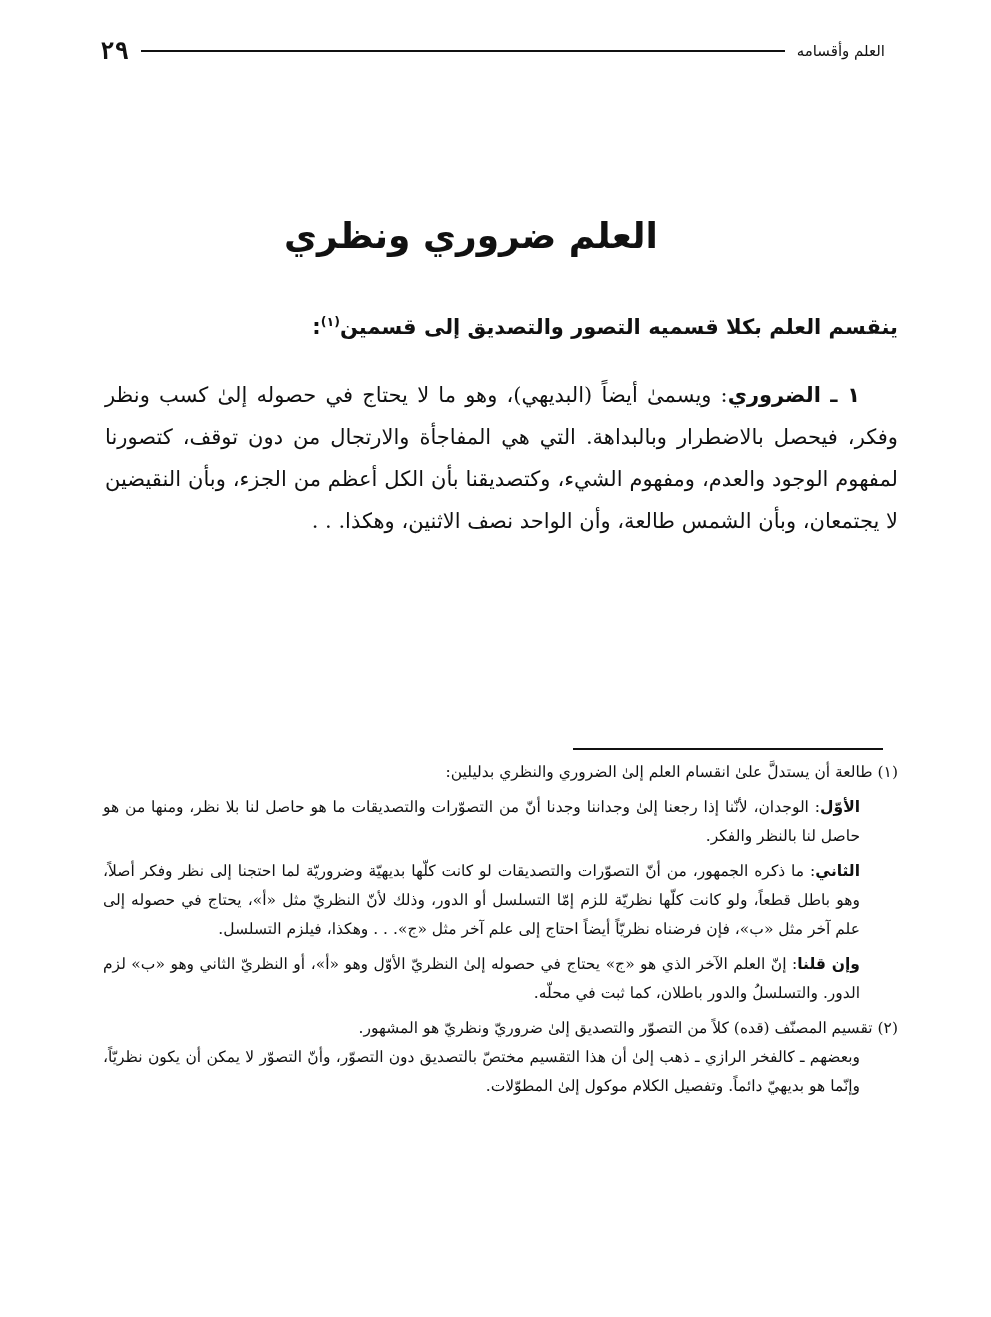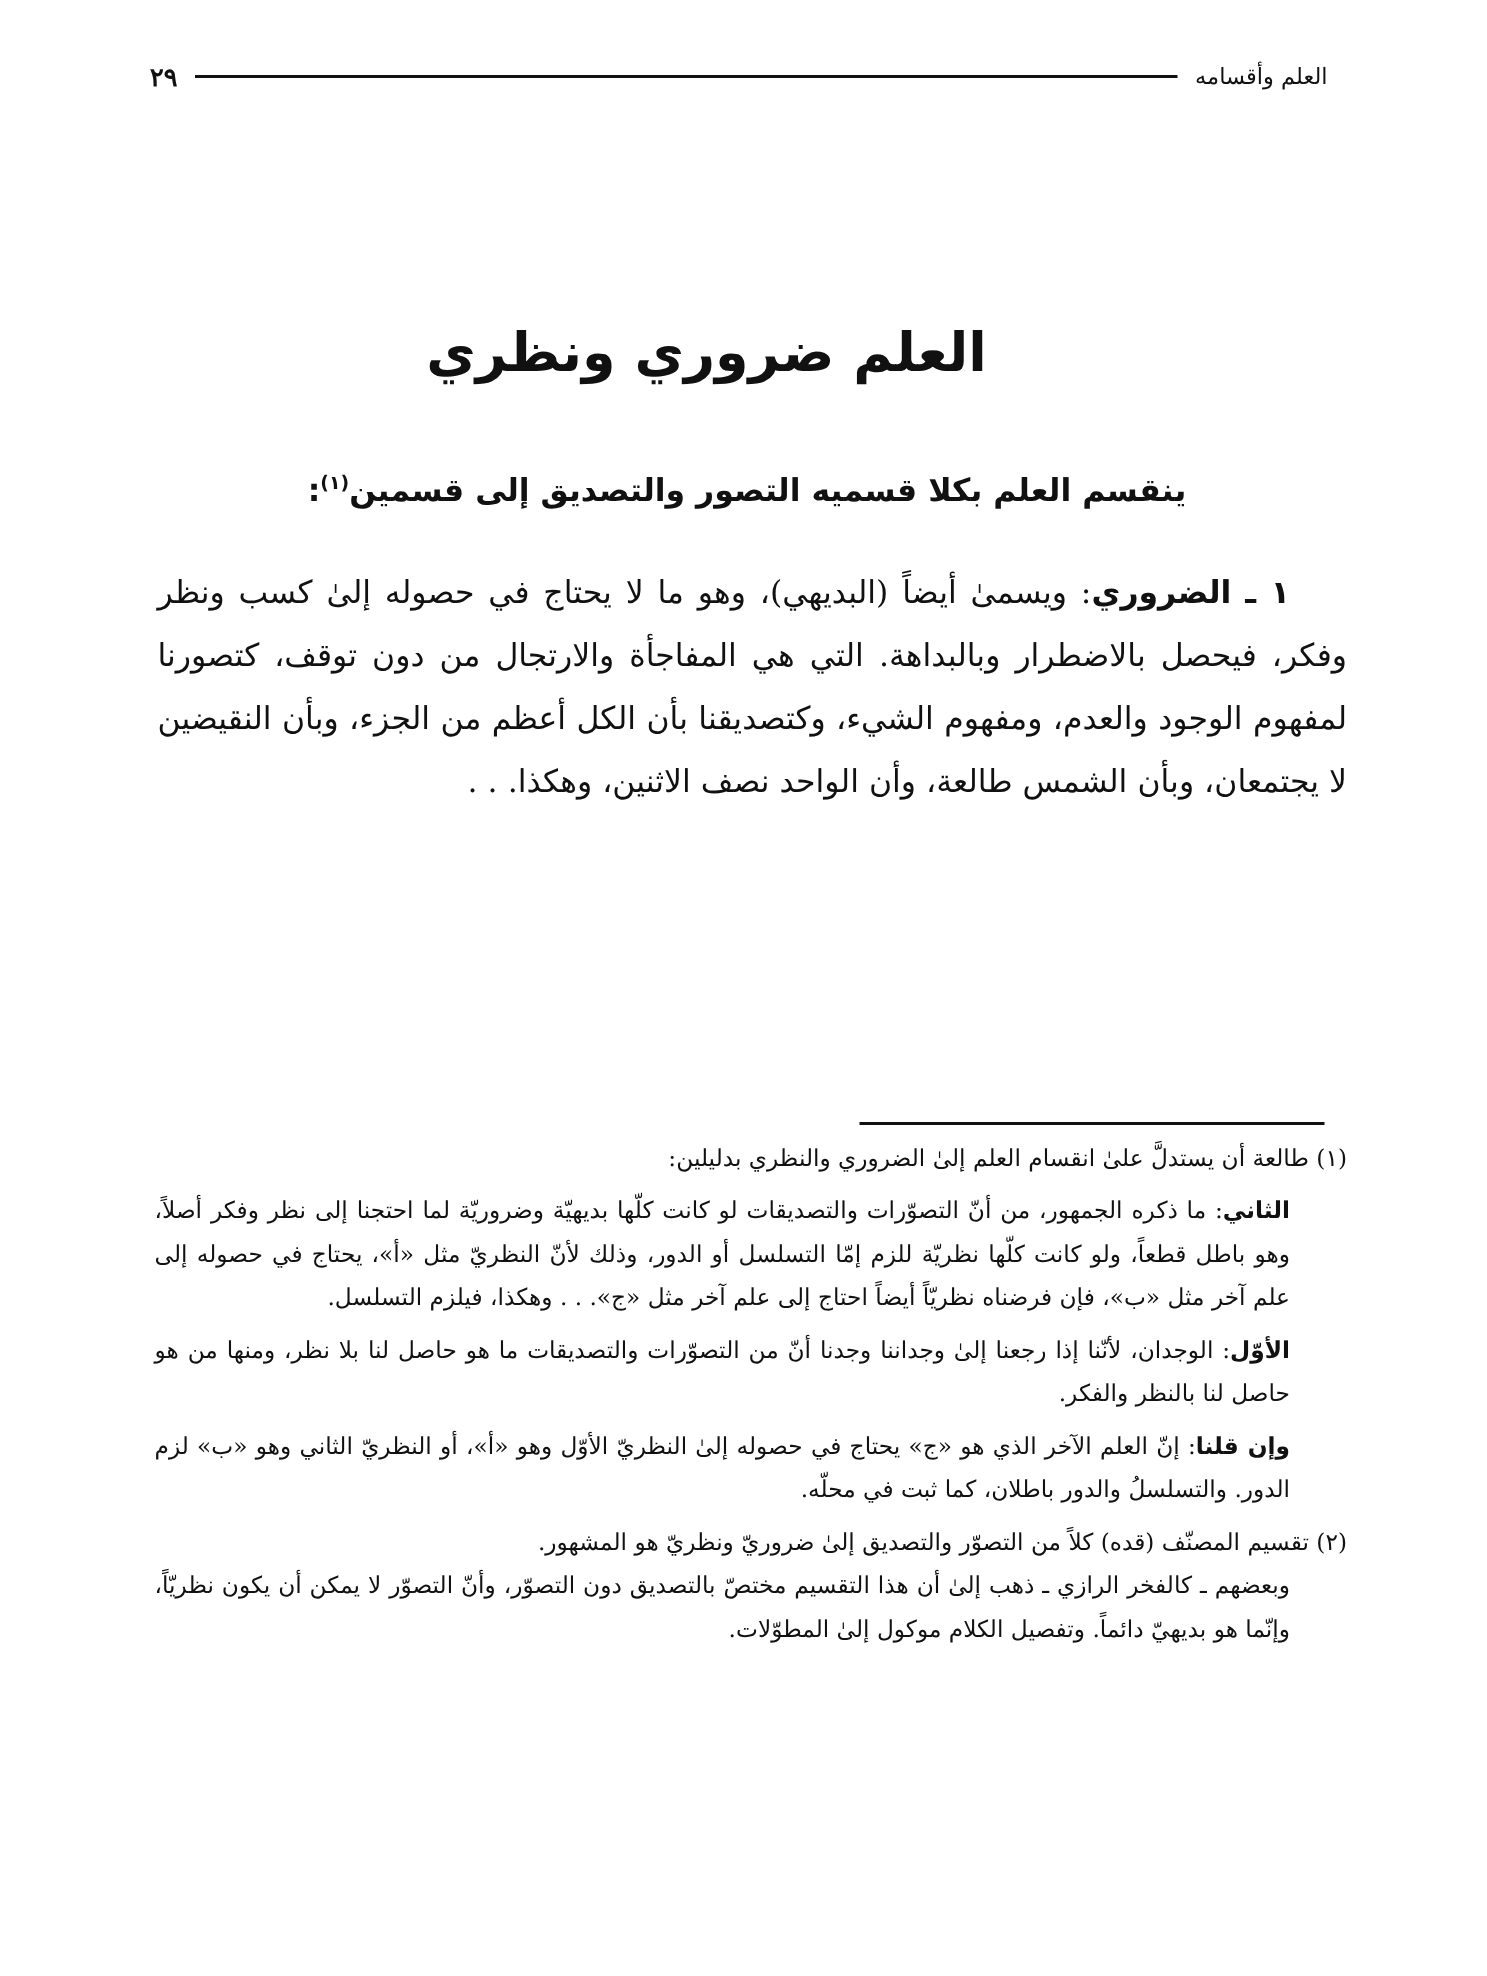--- a/index.html
+++ b/index.html
@@ -2,25 +2,25 @@
 <html><head>
   <meta charset="utf-8">
   <style>
     html, body { margin: 0; padding: 0; background: #ffffff; }
     body { width: 991px; height: 1317px; position: relative; overflow: hidden; color: #111; }
     .page { position: absolute; left: 0; top: 0; width: 991px; height: 1317px; direction: rtl; font-family: "DejaVu Serif", "Liberation Serif", serif; }
 
     .running-header { position: absolute; top: 38px; left: 100px; width: 785px; height: 26px; display: flex; align-items: center; direction: rtl; }
     .rh-title { font-family: "DejaVu Sans", "Liberation Sans", sans-serif; font-weight: normal; font-size: 15px; white-space: nowrap; }
     .rh-rule { flex: 1; height: 2px; background: #111; margin: 0 12px; }
-    .rh-page { font-family: Liberation Serif, serif; font-weight: bold; font-size: 17px; }
+    .rh-page { font-family: Liberation Mono, monospace; font-weight: bold; font-size: 24px; }
 
     .chapter-title { position: absolute; top: 215px; left: 0; width: 942px; text-align: center; font-family: "DejaVu Sans", "Liberation Sans", sans-serif; font-weight: bold; font-size: 36px; direction: rtl; }
 
-    .lead { position: absolute; top: 314px; right: 93px; width: 800px; text-align: center; font-family: "DejaVu Sans", "Liberation Sans", sans-serif; font-weight: bold; font-size: 21px; direction: rtl; }
+    .lead { position: absolute; top: 314px; right: 93px; width: 800px; text-align: right; font-family: "DejaVu Sans", "Liberation Sans", sans-serif; font-weight: bold; font-size: 21px; direction: rtl; }
     sup { font-size: 0.6em; }
 
     .body-text { position: absolute; right: 93px; width: 793px; text-align: justify; text-align-last: right; font-size: 21px; line-height: 42px; direction: rtl; }
     .p1 { top: 374px; }
     .p2 { top: 600px; }
     .body-text .indent { display: inline-block; width: 38px; }
     .term { font-family: "DejaVu Sans", "Liberation Sans", sans-serif; font-weight: bold; margin-top: 12px; }
 
     .fn-rule { position: absolute; top: 748px; right: 108px; width: 310px; height: 2px; background: #111; }
 
@@ -53,24 +53,24 @@
 
 
   <div class="fn-rule"></div>
 
   <div class="footnotes">
     <p class="fn">
       <span class="fn-num">(١)</span>
       <span>طالعة أن يستدلَّ علىٰ انقسام العلم إلىٰ الضروري والنظري بدليلين:</span>
     </p>
     <p class="fn-sub">
-      <span class="fn-term">الثاني</span><span>: ما ذكره الجمهور، من أنّ التصوّرات والتصديقات لو كانت كلّها بديهيّة وضروريّة لما احتجنا إلى نظر وفكر أصلاً، وهو باطل قطعاً، ولو كانت كلّها نظريّة للزم إمّا التسلسل أو الدور، وذلك لأنّ النظريّ مثل «أ»، يحتاج في حصوله إلى علم آخر مثل «ب»، فإن فرضناه نظريّاً أيضاً احتاج إلى علم آخر مثل «ج». . . وهكذا، فيلزم التسلسل.</span>
+      <span class="fn-term">الأوّل</span><span>: الوجدان، لأنّنا إذا رجعنا إلىٰ وجداننا وجدنا أنّ من التصوّرات والتصديقات ما هو حاصل لنا بلا نظر، ومنها من هو حاصل لنا بالنظر والفكر.</span>
     </p>
     <p class="fn-sub">
-      <span class="fn-term">الأوّل</span><span>: الوجدان، لأنّنا إذا رجعنا إلىٰ وجداننا وجدنا أنّ من التصوّرات والتصديقات ما هو حاصل لنا بلا نظر، ومنها من هو حاصل لنا بالنظر والفكر.</span>
+      <span class="fn-term">الثاني</span><span>: ما ذكره الجمهور، من أنّ التصوّرات والتصديقات لو كانت كلّها بديهيّة وضروريّة لما احتجنا إلى نظر وفكر أصلاً، وهو باطل قطعاً، ولو كانت كلّها نظريّة للزم إمّا التسلسل أو الدور، وذلك لأنّ النظريّ مثل «أ»، يحتاج في حصوله إلى علم آخر مثل «ب»، فإن فرضناه نظريّاً أيضاً احتاج إلى علم آخر مثل «ج». . . وهكذا، فيلزم التسلسل.</span>
     </p>
     <p class="fn-sub">
       <span class="fn-term">وإن قلنا</span><span>: إنّ العلم الآخر الذي هو «ج» يحتاج في حصوله إلىٰ النظريّ الأوّل وهو «أ»، أو النظريّ الثاني وهو «ب» لزم الدور. والتسلسلُ والدور باطلان، كما ثبت في محلّه.</span>
     </p>
     <p class="fn" style="margin-bottom:0;">
       <span class="fn-num">(٢)</span>
       <span>تقسيم المصنّف (قده) كلاً من التصوّر والتصديق إلىٰ ضروريّ ونظريّ هو المشهور.</span>
     </p>
     <p class="fn-sub">
       <span>وبعضهم ـ كالفخر الرازي ـ ذهب إلىٰ أن هذا التقسيم مختصّ بالتصديق دون التصوّر، وأنّ التصوّر لا يمكن أن يكون نظريّاً، وإنّما هو بديهيّ دائماً. وتفصيل الكلام موكول إلىٰ المطوّلات.</span>

